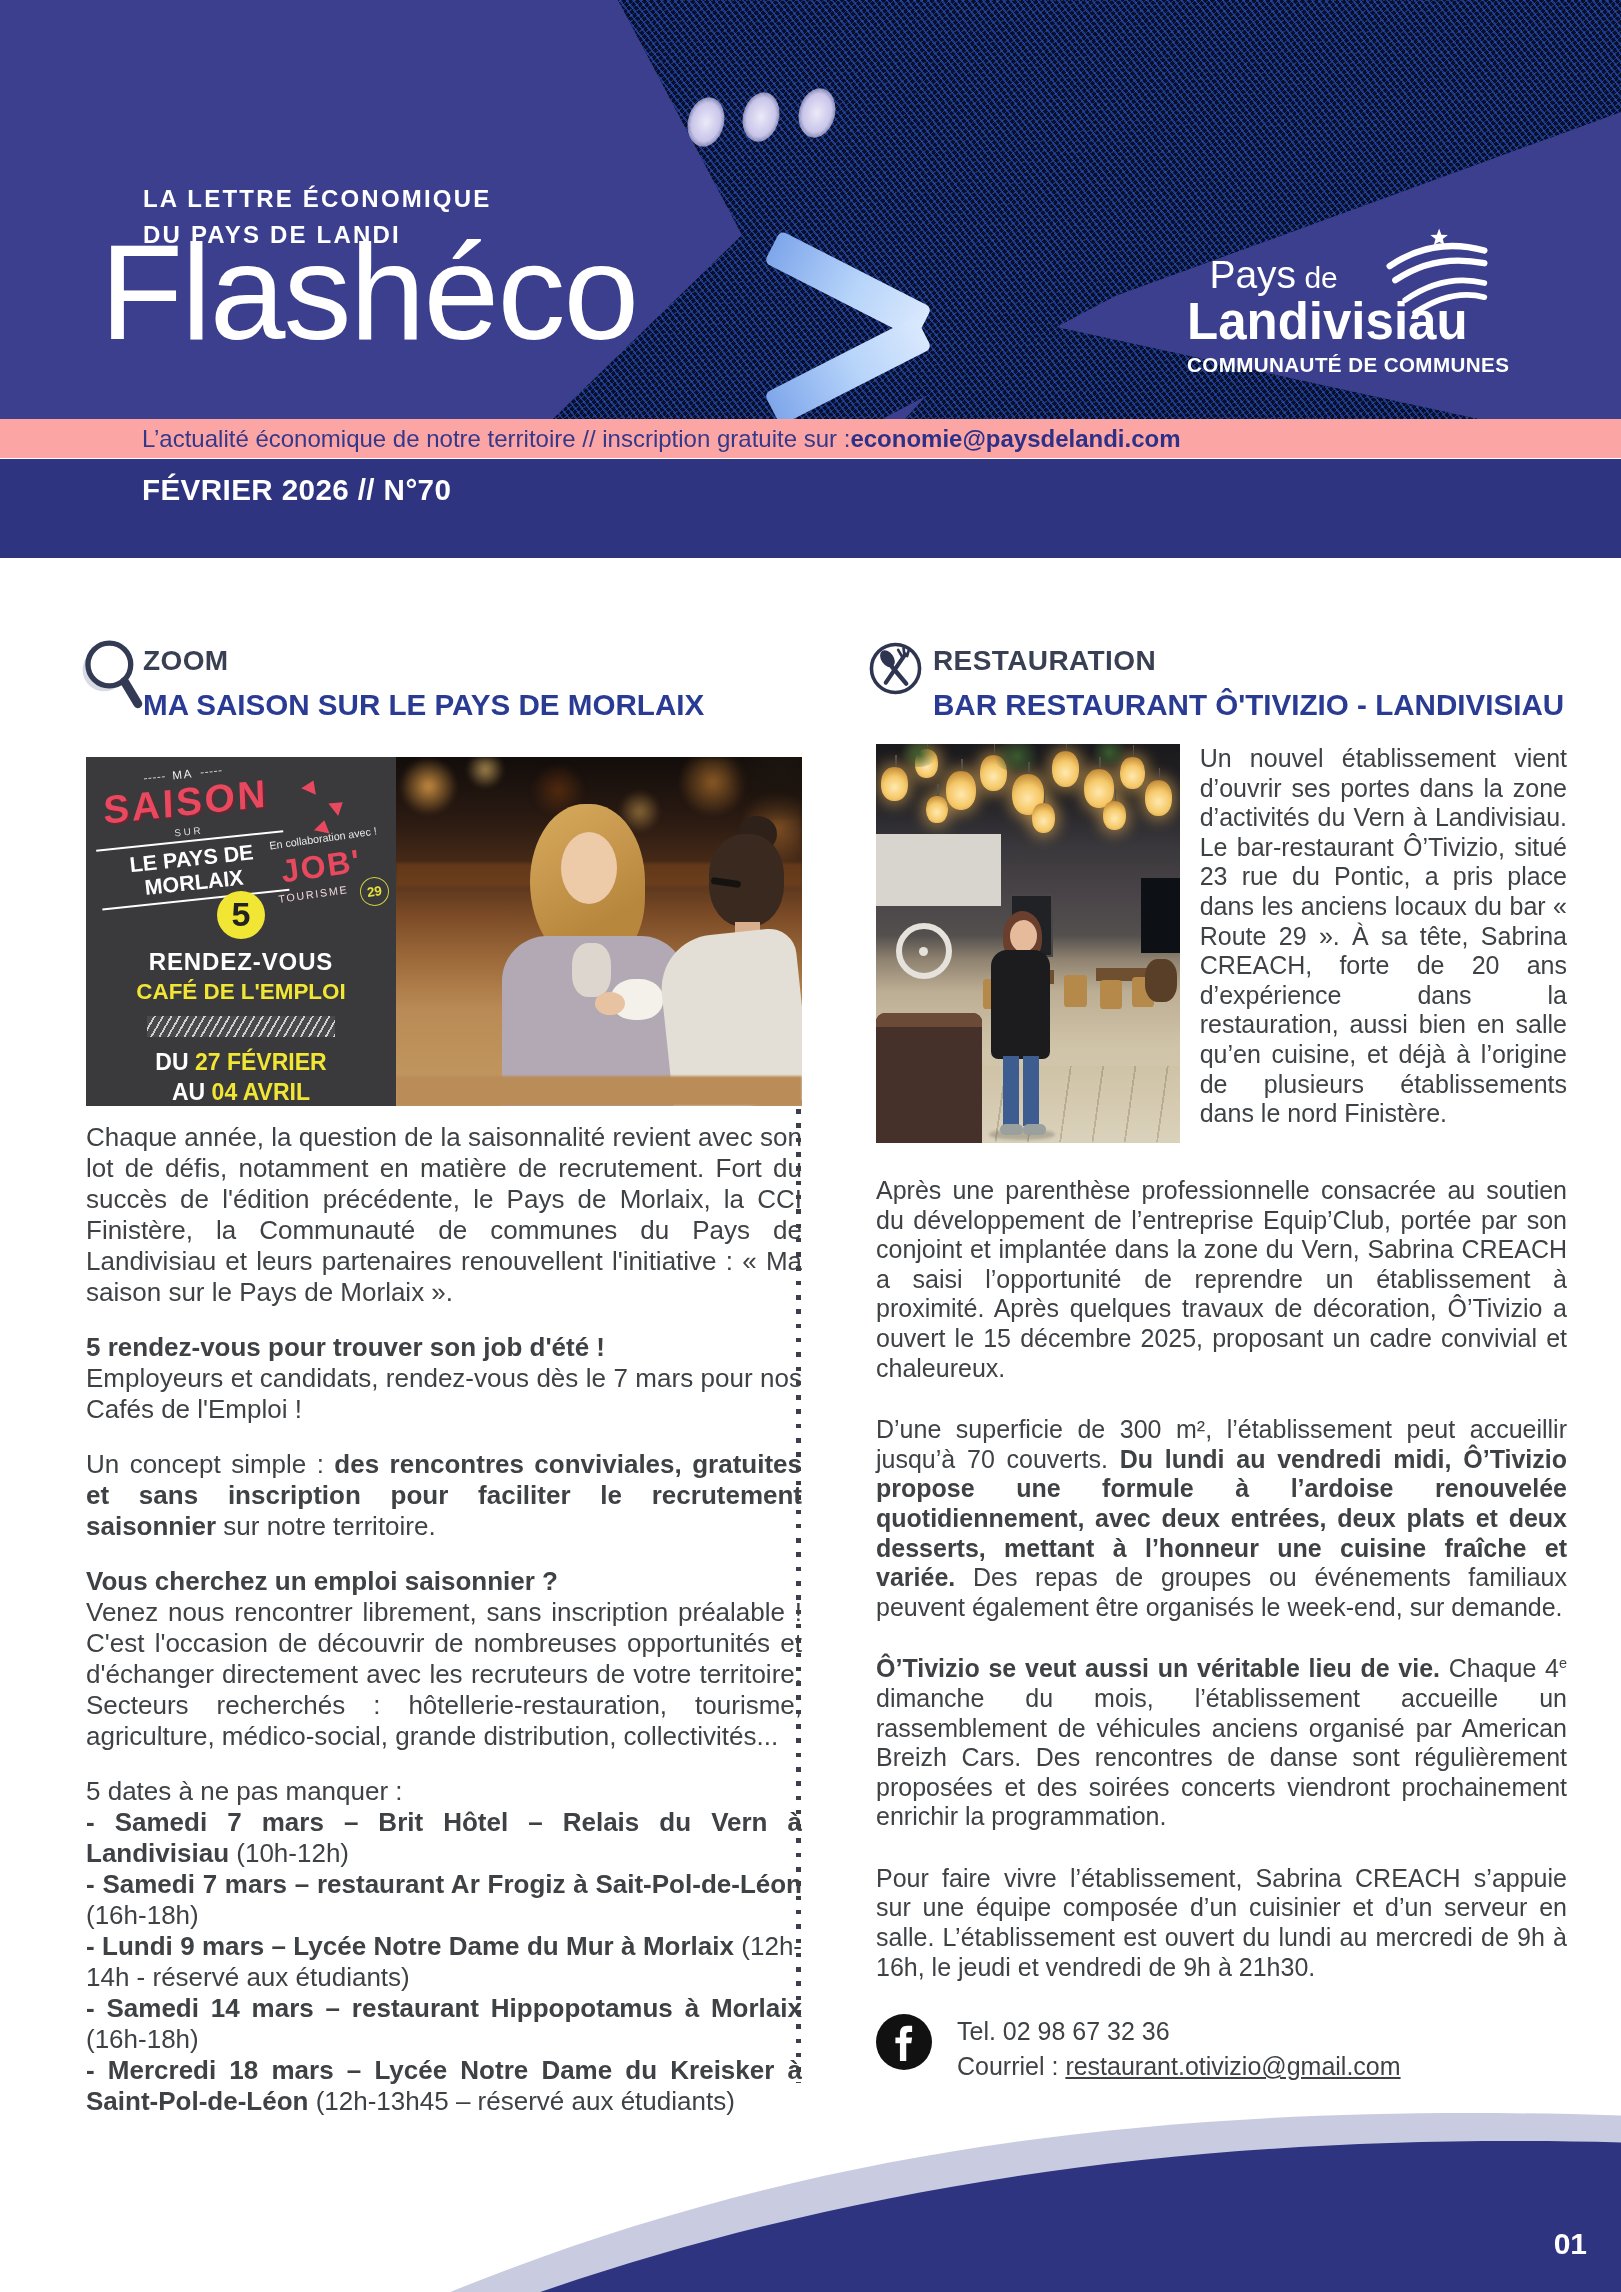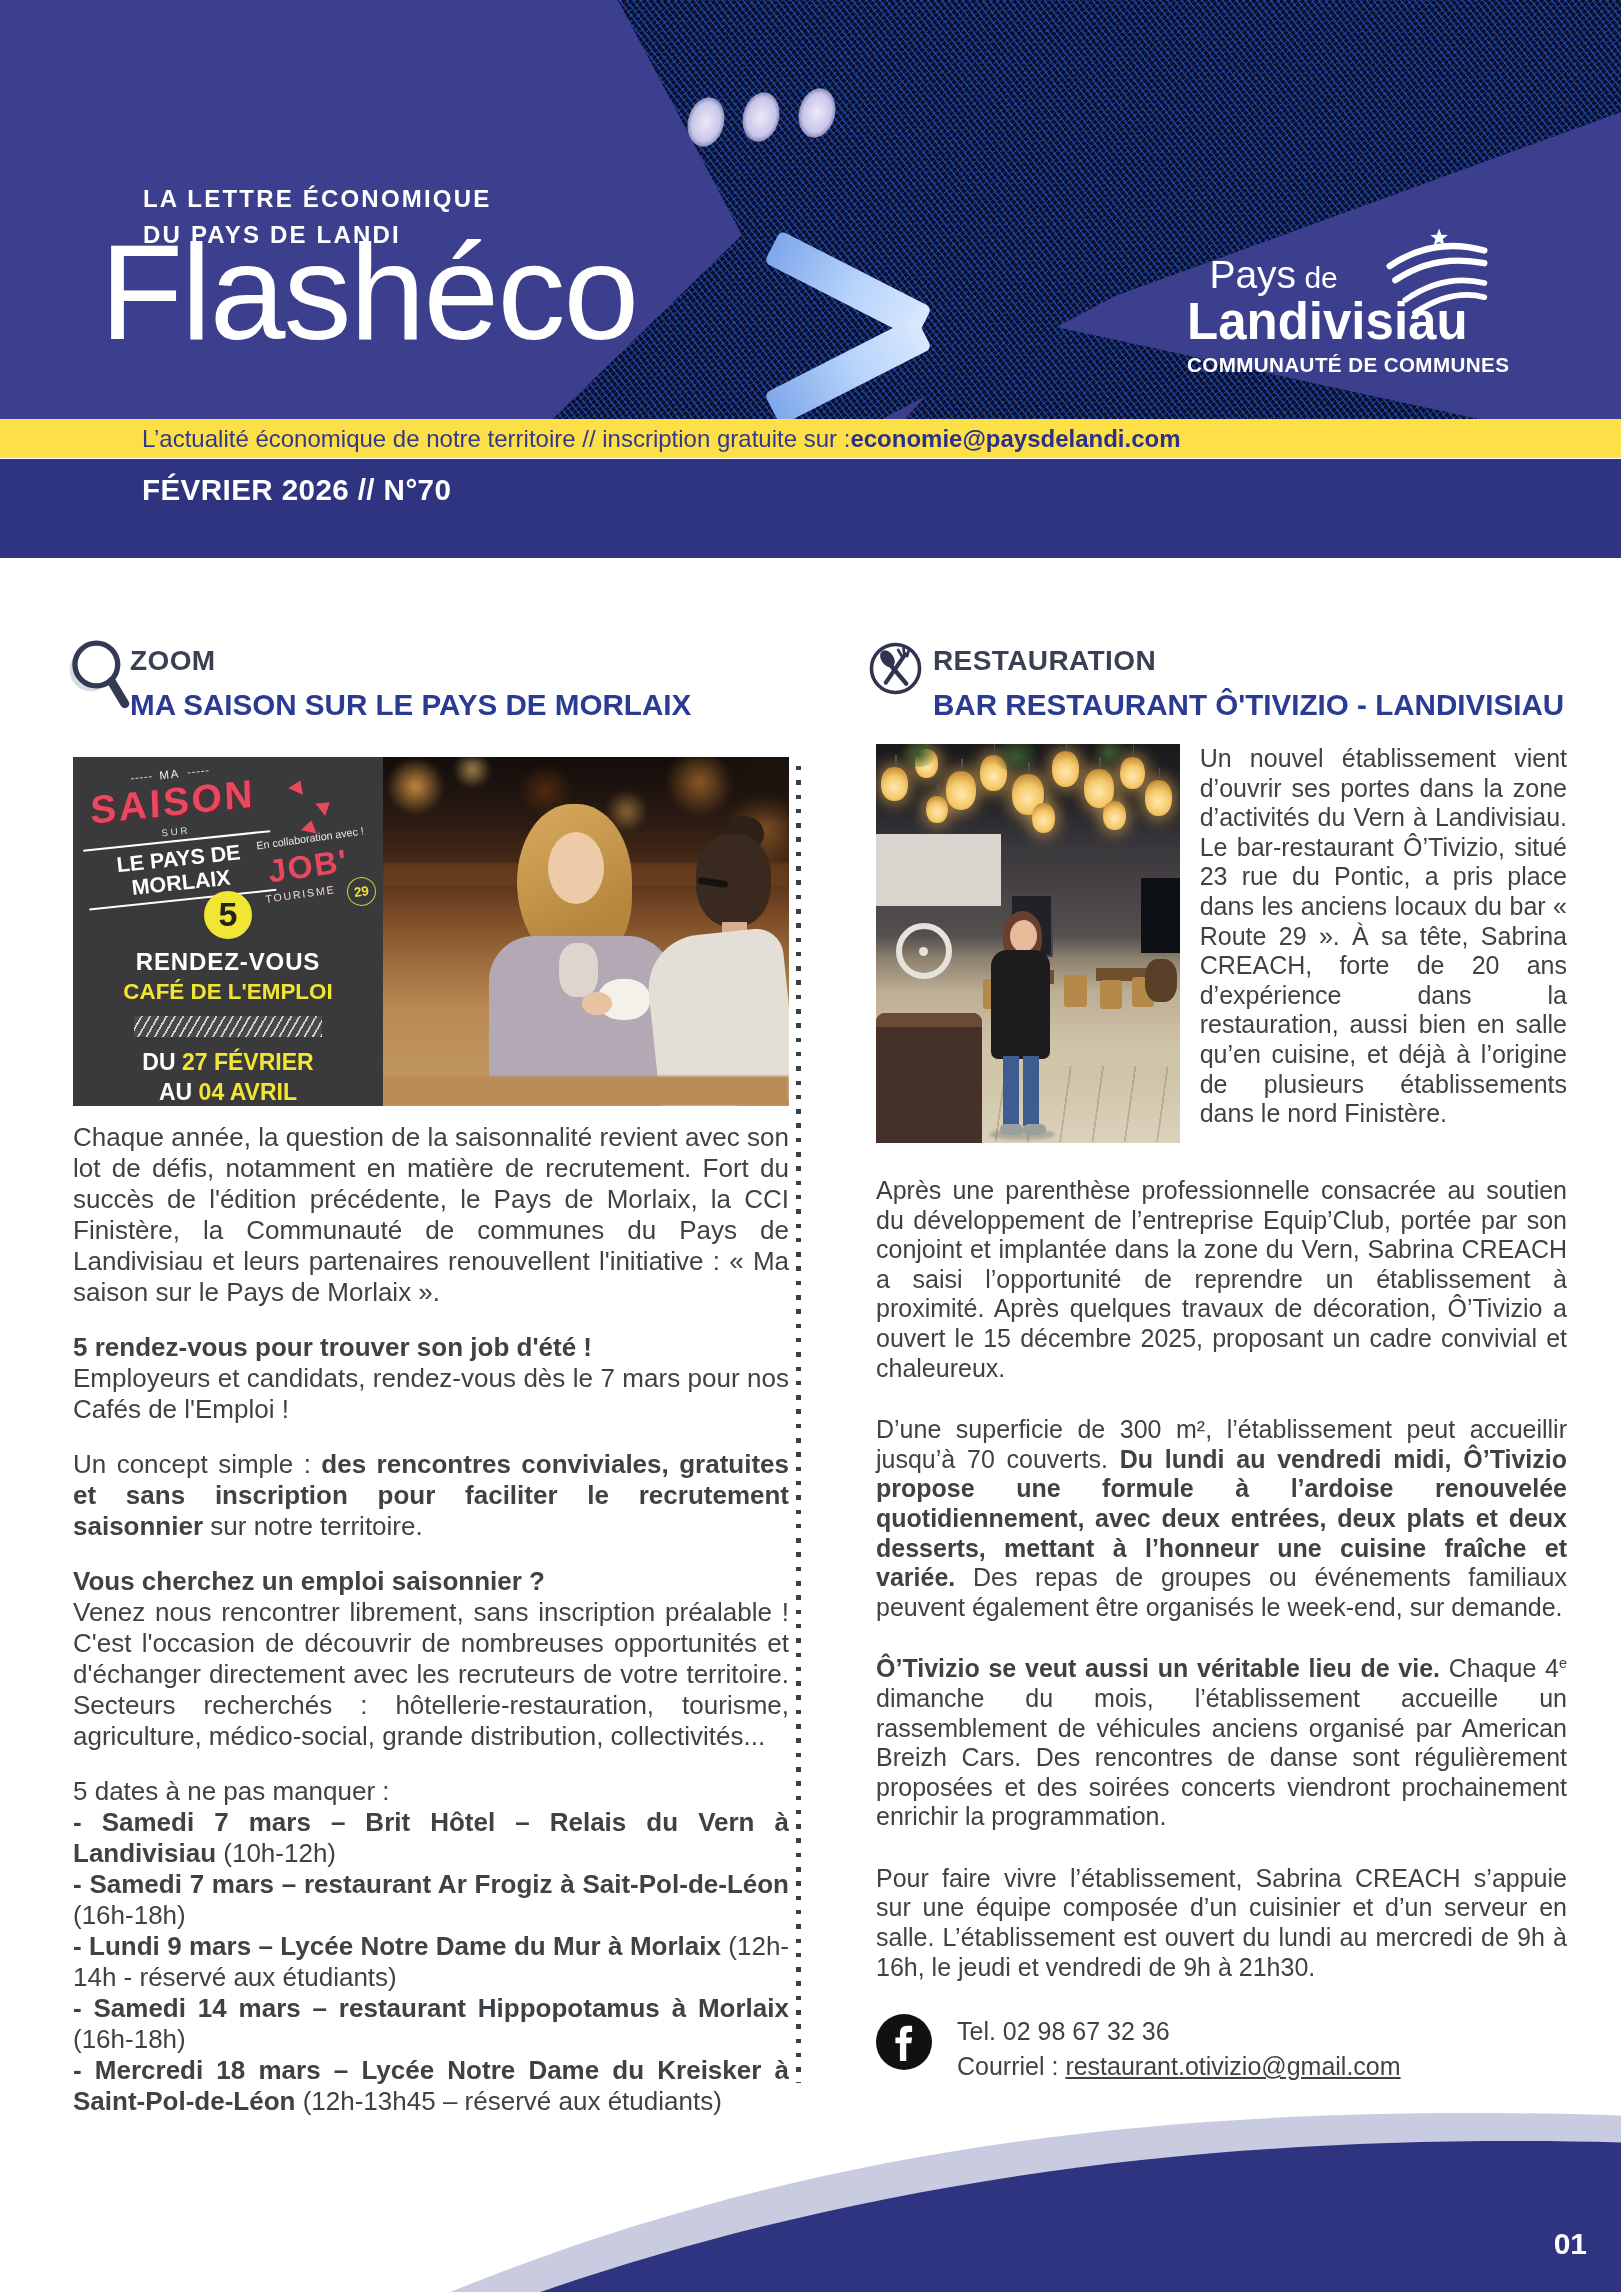--- a/index.html
+++ b/index.html
@@ -30,31 +30,31 @@
             letter-spacing:-1.8px;line-height:1;}
   .logo{position:absolute;left:1187px;top:253px;color:#ffffff;}
   .logo-l1{position:absolute;left:22.4px;top:0;white-space:nowrap;}
   .logo-pays{font-size:39px;font-weight:400;}
   .logo-de{font-size:30px;font-weight:400;}
   .logo-l2{position:absolute;left:0;top:39px;font-size:51px;font-weight:700;white-space:nowrap;}
   .logo-l3{position:absolute;left:0;top:100px;font-size:20.6px;font-weight:700;letter-spacing:0.4px;white-space:nowrap;}
   .logo-swoosh{position:absolute;left:197px;top:-27px;}
 
   
-  .subbar{position:absolute;left:0;top:419px;width:1621px;height:39px;background:#fde047;
+  .subbar{position:absolute;left:0;top:419px;width:1621px;height:39px;background:#fca5a5;
           color:#33388b;font-size:24px;display:flex;align-items:center;padding-left:142px;box-sizing:border-box;}
   .subbar b{font-weight:700;color:#2c3187;}
   .datebar{position:absolute;left:0;top:459px;width:1621px;height:99px;background:#2e3480;
            color:#ffffff;font-size:29.6px;font-weight:700;display:flex;align-items:flex-start;
            padding:14.3px 0 0 142px;box-sizing:border-box;letter-spacing:0.4px;}
 
   
   .divider{position:absolute;left:796px;top:766px;width:4.5px;height:1317px;
            background:repeating-linear-gradient(to bottom,#3c3f4a 0 4.5px,transparent 4.5px 14.3px);}
-  .col-left{position:absolute;left:73px;top:638px;width:716px;}
+  .col-left{position:absolute;left:86px;top:638px;width:716px;}
   .col-right{position:absolute;left:876px;top:638px;width:691px;}
   .section-head{position:relative;height:106px;}
   .sh-icon{position:absolute;}
   .sh-label{position:absolute;left:57px;top:7.2px;font-size:28px;font-weight:700;color:#3a4053;letter-spacing:0.4px;}
   .sh-title{position:absolute;left:57px;top:50px;font-size:29.6px;font-weight:700;color:#2a3b94;}
   .col-left .sh-icon{left:-7.2px;top:-1.8px;}
   .col-right .sh-icon{left:-9px;top:1.8px;}
   .col-left p{margin:0 0 24px;font-size:26px;line-height:31px;color:#3f4245;text-align:justify;}
   .col-right p{margin:0 0 32px;font-size:25px;line-height:29.6px;color:#3f4245;text-align:justify;}
   .b{font-weight:700;}

